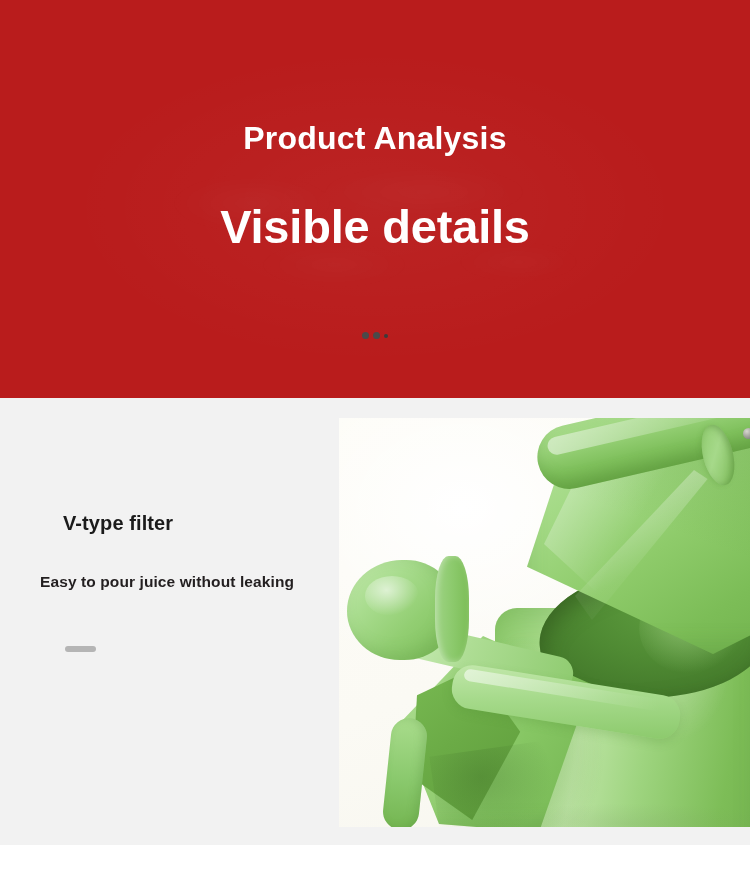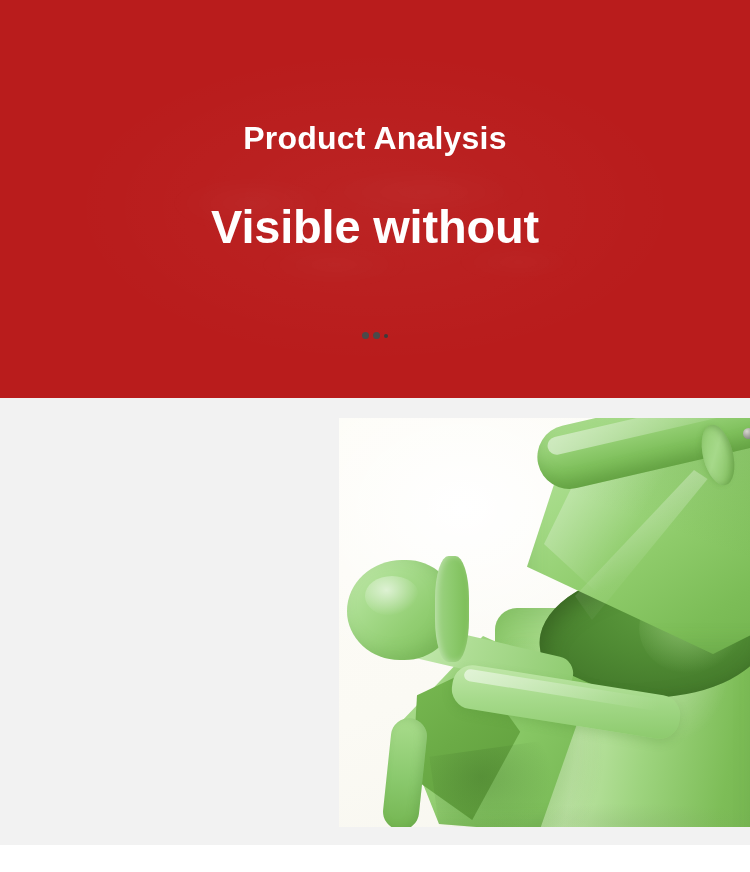--- a/index.html
+++ b/index.html
@@ -430,31 +430,38 @@
 </style>
 </head>
 <body>
 
 <div class="hero">
   <div class="hero-ghost"></div>
   <div class="hero-glow"></div>
 
   <div class="hero-eyebrow">Product Analysis</div>
 
-  <div class="hero-title">Visible without</div>
+  <div class="hero-title">Visible details</div>
 
   <div class="hero-dots">
     <span class="dot"></span>
     <span class="dot"></span>
     <span class="dot sm"></span>
   </div>
 </div>
 
 <div class="feature">
 
+  <div class="feature-text">
+    <div class="feature-heading">V-type filter</div>
+
+    <div class="feature-sub">Easy to pour juice without leaking</div>
+
+    <div class="feature-rule"></div>
+  </div>
 
   <div class="photo">
     <div class="photo-inner"></div>
 
     <div class="body-cup"></div>
     <div class="body-cup-shade"></div>
 
     <div class="cup-mouth"></div>
     <div class="cup-mouth-hl"></div>
 

